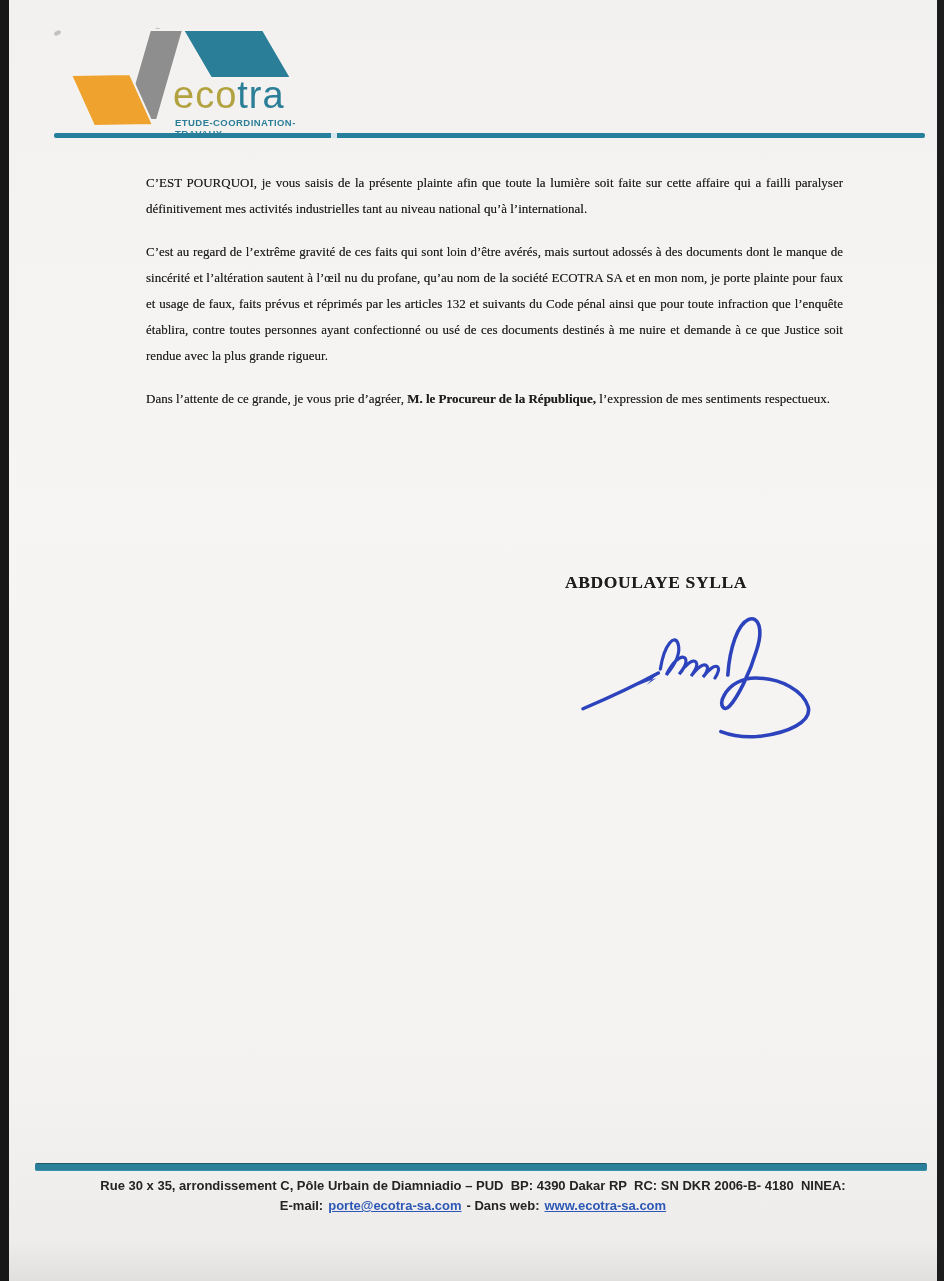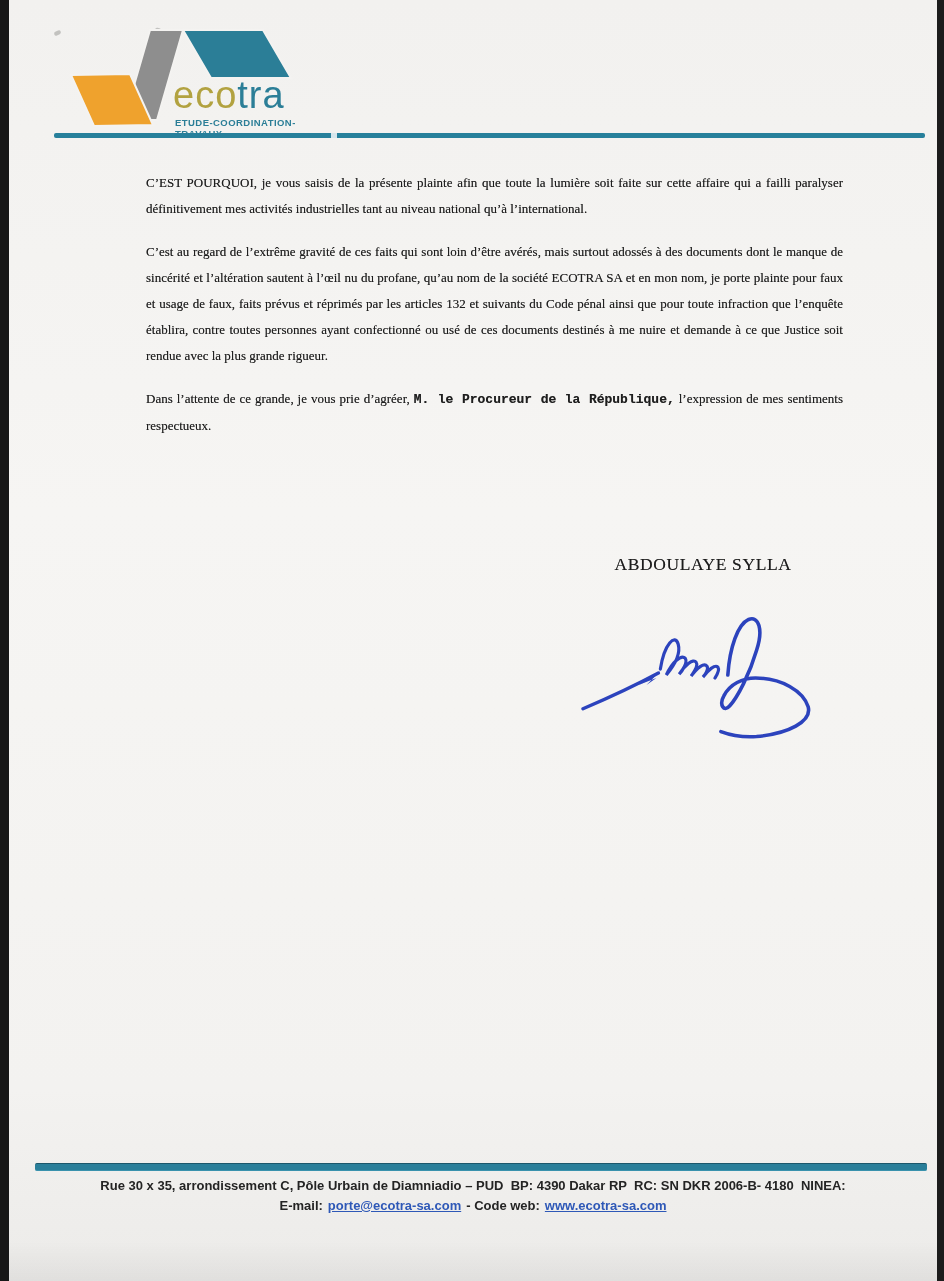--- a/index.html
+++ b/index.html
@@ -32,25 +32,25 @@
     border-radius:2px;}
   .speck{position:absolute;width:7px;height:4px;background:#9a9a98;opacity:.55;border-radius:2px;}
   .speck.s1{left:45px;top:31px;transform:rotate(-25deg);}
   .speck.s2{left:146px;top:28px;transform:rotate(15deg);width:6px;}
 
   
   .body-text{position:absolute;left:137px;top:170px;width:697px;
     font-size:13px;line-height:26px;color:#1e1e1e;
     text-align:justify;text-shadow:0 0 0.5px rgba(20,20,20,.55);}
   .body-text p{margin:0 0 17px 0;}
-  .body-text .bold{font-weight:700;font-family:Liberation Mono, monospace;}
+  .body-text .bold{font-weight:700;}
 
   
-  .signatory{position:absolute;left:556px;top:554px;width:276px;text-align:center;
-    font-size:17.5px;font-weight:400;color:#1c1c1c;letter-spacing:0.6px;
+  .signatory{position:absolute;left:556px;top:572px;width:276px;text-align:left;
+    font-size:17.5px;font-weight:700;color:#1c1c1c;letter-spacing:0.6px;
     text-shadow:0 0 0.5px rgba(20,20,20,.5);}
   .signature{position:absolute;left:572px;top:604px;width:248px;height:152px;}
 
   
   .footer-rule{position:absolute;left:26px;top:1163px;width:892px;height:6px;
     background:#2a7f9a;border-top:1.5px solid #1c586c;border-bottom:1px solid #3a92ad;border-radius:2px;}
   .footer{position:absolute;left:0;top:1176px;width:100%;
     font-family:"Liberation Sans",sans-serif;font-weight:700;font-size:13px;line-height:20px;
     color:#242424;text-align:center;}
   .footer-line{white-space:pre;}
@@ -97,19 +97,19 @@
         <path d="M148,70 C150,42 158,19 169,14 C179,10 184,24 177,45 C170,69 158,92 150,101 C144,108 139,100 144,91 C150,79 163,73 176,73 C202,73 224,86 229,102 C233,117 209,129 177,132 C162,133 149,130 141,127" stroke-width="3.6"></path>
       </g>
     </svg>
 
     <div class="footer-rule"></div>
     <div class="footer">
       <div class="footer-line">Rue 30 x 35, arrondissement C, Pôle Urbain de Diamniadio – PUD  BP: 4390 Dakar RP  RC: SN DKR 2006-B- 4180  NINEA:</div>
       <div class="footer-email">
         <span>E-mail:</span>
         <a>porte@ecotra-sa.com</a>
-        <span>- Code web:</span>
+        <span>- Dans web:</span>
         <a>www.ecotra-sa.com</a>
       </div>
     </div>
 
   </div>
 </div>
 
 </body></html>

